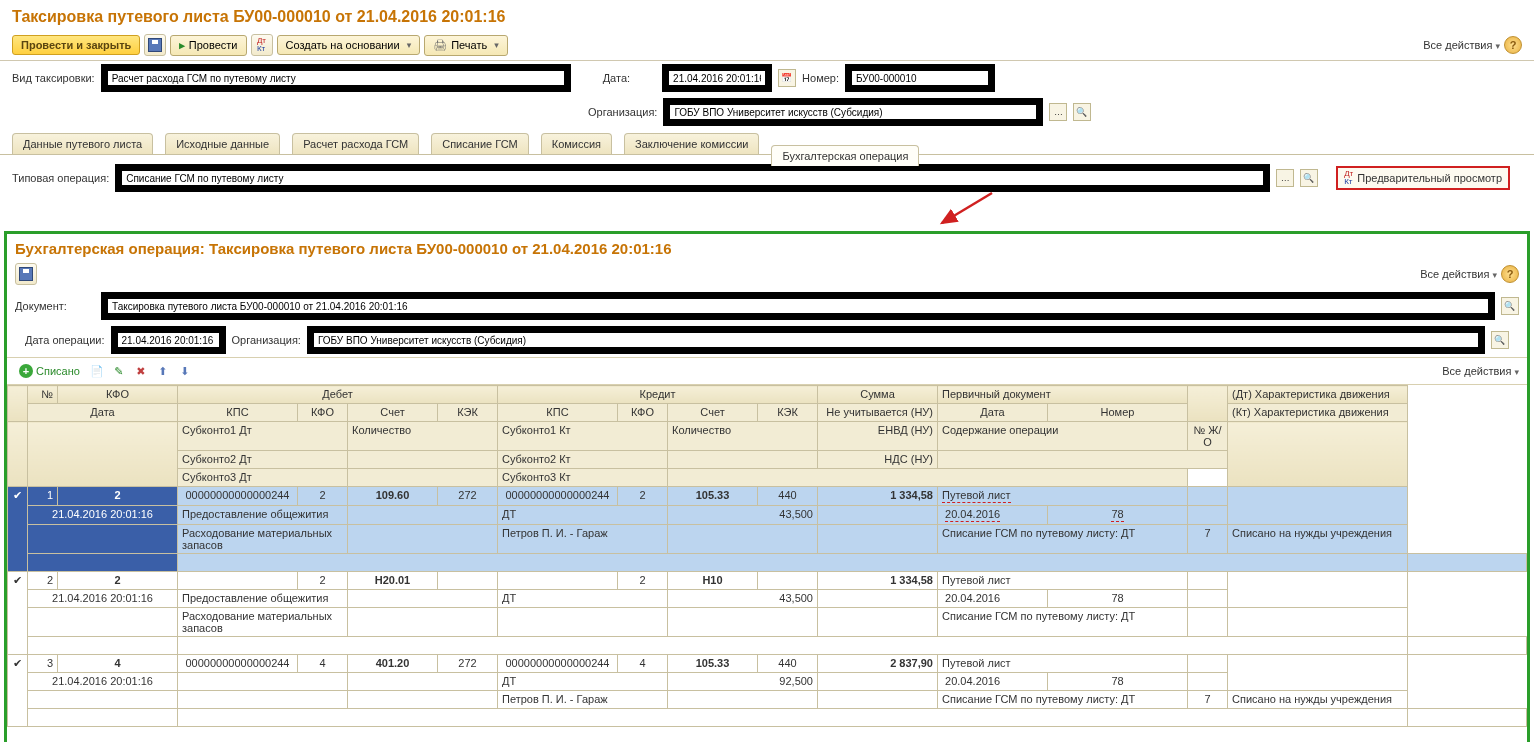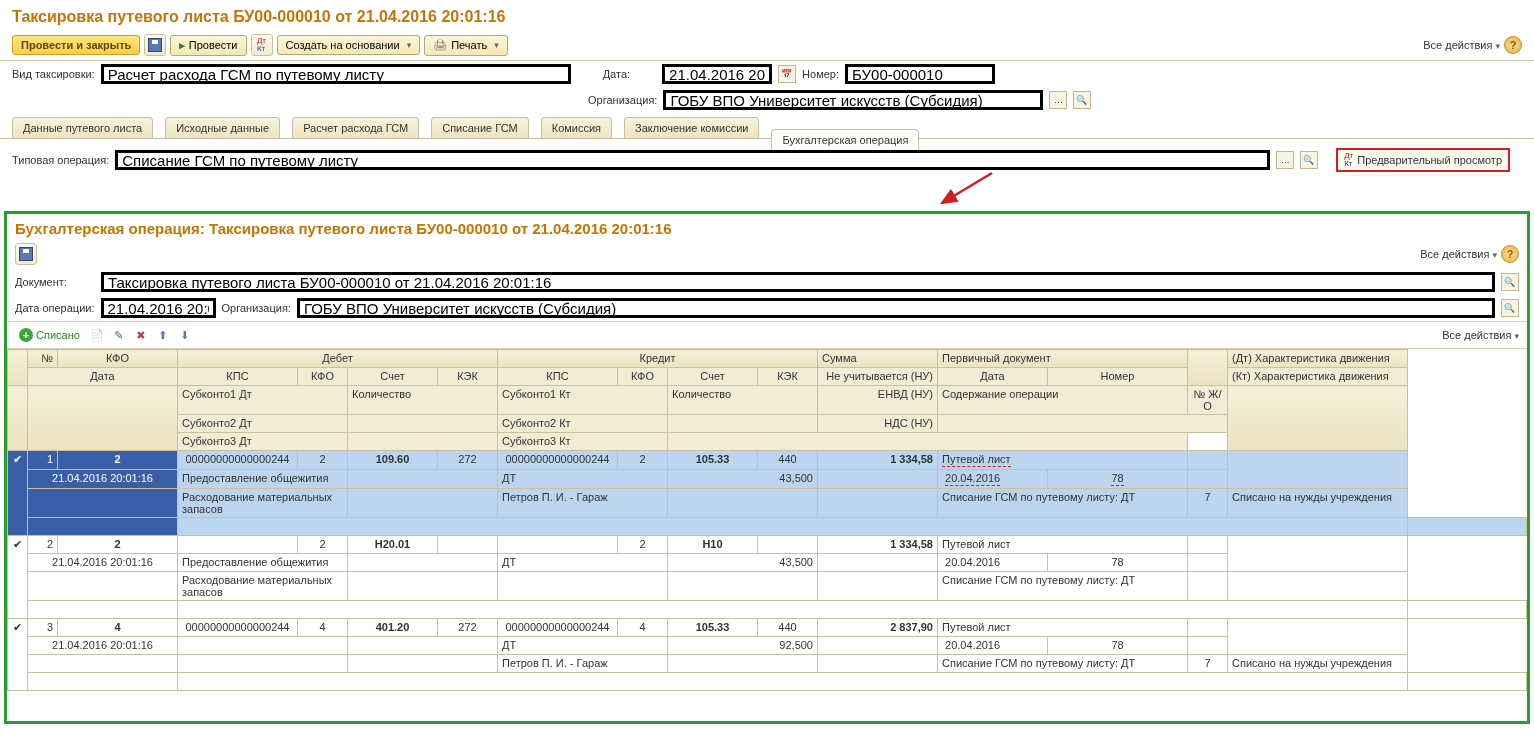--- a/index.html
+++ b/index.html
@@ -10,21 +10,21 @@
   .toolbar { display: flex; align-items: center; gap: 4px; padding: 4px 12px; border-bottom: 1px solid #d0c8b0; }
   .btn { display: inline-flex; align-items: center; gap: 4px; padding: 3px 8px; border: 1px solid #b8a870; background: linear-gradient(#fdf5d9,#f5e8b5); border-radius: 3px; cursor: pointer; font-size: 11px; }
   .btn.yellow { background: linear-gradient(#ffe680,#ffd040); border-color: #d0a020; font-weight: bold; color: #5a4510; }
   .btn-icon { width: 22px; height: 22px; display: inline-flex; align-items:center; justify-content:center; border:1px solid #c8c0a0; background:linear-gradient(#fdfaf0,#f2eacc); border-radius:3px; cursor:pointer; }
   .dropdown-arrow::after { content:"▾"; font-size:9px; color:#666; margin-left:3px; }
   .spacer { flex:1; }
   .help-icon { width:18px;height:18px;border-radius:50%;background:radial-gradient(#ffe090,#e8b040);border:1px solid #c09030;display:inline-flex;align-items:center;justify-content:center;color:#8a5a10;font-weight:bold;cursor:pointer; }
   
   .form-row { display:flex; align-items:center; gap:6px; padding:3px 12px; }
   .form-label { color:#333; white-space:nowrap; }
-  .form-input { border:3px solid #000000; background:#fff; padding:2px 4px; font-size:15px; height:20px; }
+  .form-input { border:7px solid #000000; background:#fff; padding:2px 4px; font-size:10px; height:28px; }
   .form-input.wide { flex:1; }
   .input-btn { width:18px; height:18px; border:1px solid #c0b890; background:#f8f4e4; display:inline-flex; align-items:center; justify-content:center; cursor:pointer; font-size:9px; }
   
   .tabs { display:flex; gap:12px; padding:4px 12px 0; border-bottom:1px solid #c8c0a0; }
   .tab { padding:4px 10px; border:1px solid #c8c0a0; border-bottom:none; background:linear-gradient(#f8f2dc,#eee4c0); border-radius:4px 4px 0 0; cursor:pointer; font-size:11px; }
   .tab.active { background:#fffef8; position:relative; top:12px; }
   
   .tab-content { padding:6px 12px; }
   .preview-btn { border:2px solid #d02020; padding:2px 6px; display:inline-flex; align-items:center; gap:4px; background:#fdfaf0; cursor:pointer; }
   .red-arrow { position:relative; height:30px; }
@@ -146,21 +146,21 @@
       </span>
     <div class="spacer"></div>
     <span class="dropdown-arrow" style="cursor:pointer">Все действия</span>
     <span class="help-icon">?</span>
   </div>
   <div class="form-row" style="padding:3px 8px">
     <span class="form-label" style="width:80px">Документ:</span>
     <input class="form-input wide" value="Таксировка путевого листа БУ00-000010 от 21.04.2016 20:01:16" style="">
     <span class="input-btn search-ico">🔍</span>
   </div>
-  <div class="form-row" style="padding:3px 8px">
+  <div class="form-row" style="padding:3px 18px">
     <span class="form-label">Дата операции:</span>
     <input class="form-input" style="width: 115px;" value="21.04.2016 20:01:16">
     <span class="form-label">Организация:</span>
     <input class="form-input wide" value="ГОБУ ВПО Университет искусств (Субсидия)" style="">
     <span class="input-btn search-ico">🔍</span>
   </div>
   <div class="sub-toolbar" style="border-top:1px solid #d8d0b0;border-bottom:1px solid #d8d0b0">
     <span class="add-btn">
         <span class="plus">+</span>
         <span>Списано</span>
@@ -175,21 +175,21 @@
   </div>
 
   <table class="grid">
     <thead>
       <tr>
         <th rowspan="2" class="check-col"></th>
         <th class="num-col">№</th>
         <th style="width:120px">КФО</th>
         <th colspan="4">Дебет</th>
         <th colspan="4">Кредит</th>
-        <th style="width:120px;text-align:left">Сумма</th>
+        <th style="width:120px;text-align:center">Сумма</th>
         <th colspan="2" style="text-align:left">Первичный документ</th>
         <th rowspan="2" style="width:40px"></th>
         <th style="width:180px;text-align:left">(Дт) Характеристика движения</th>
       </tr>
       <tr>
         <th colspan="2" class="sub">Дата</th>
         <th class="sub" style="width:120px">КПС</th>
         <th class="sub" style="width:50px">КФО</th>
         <th class="sub" style="width:90px">Счет</th>
         <th class="sub" style="width:60px">КЭК</th>

